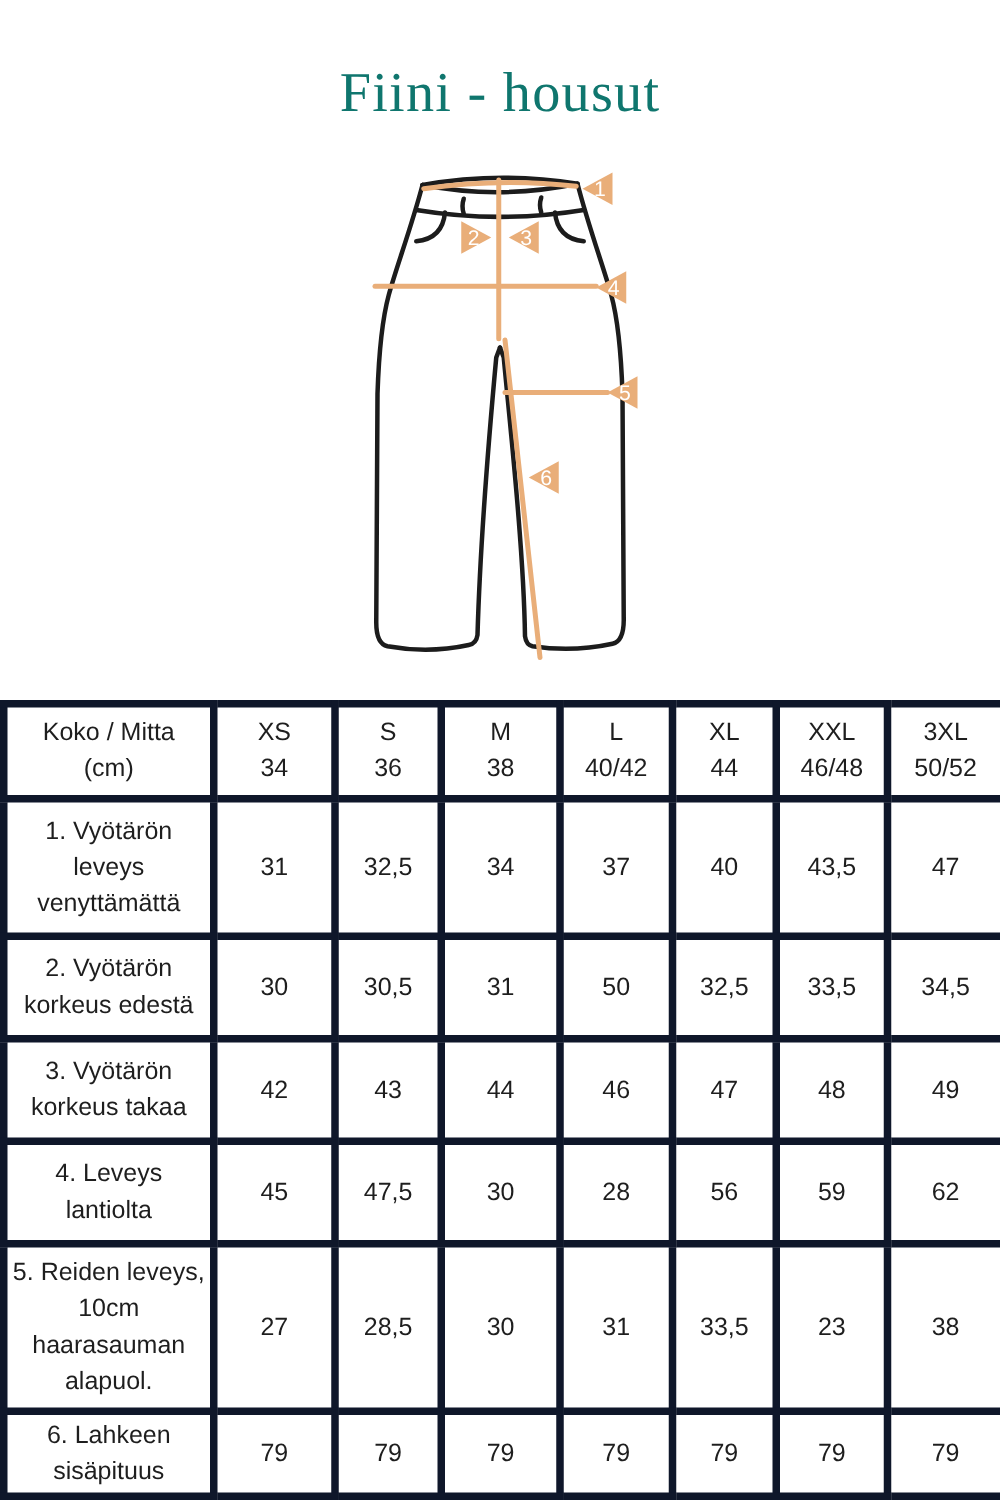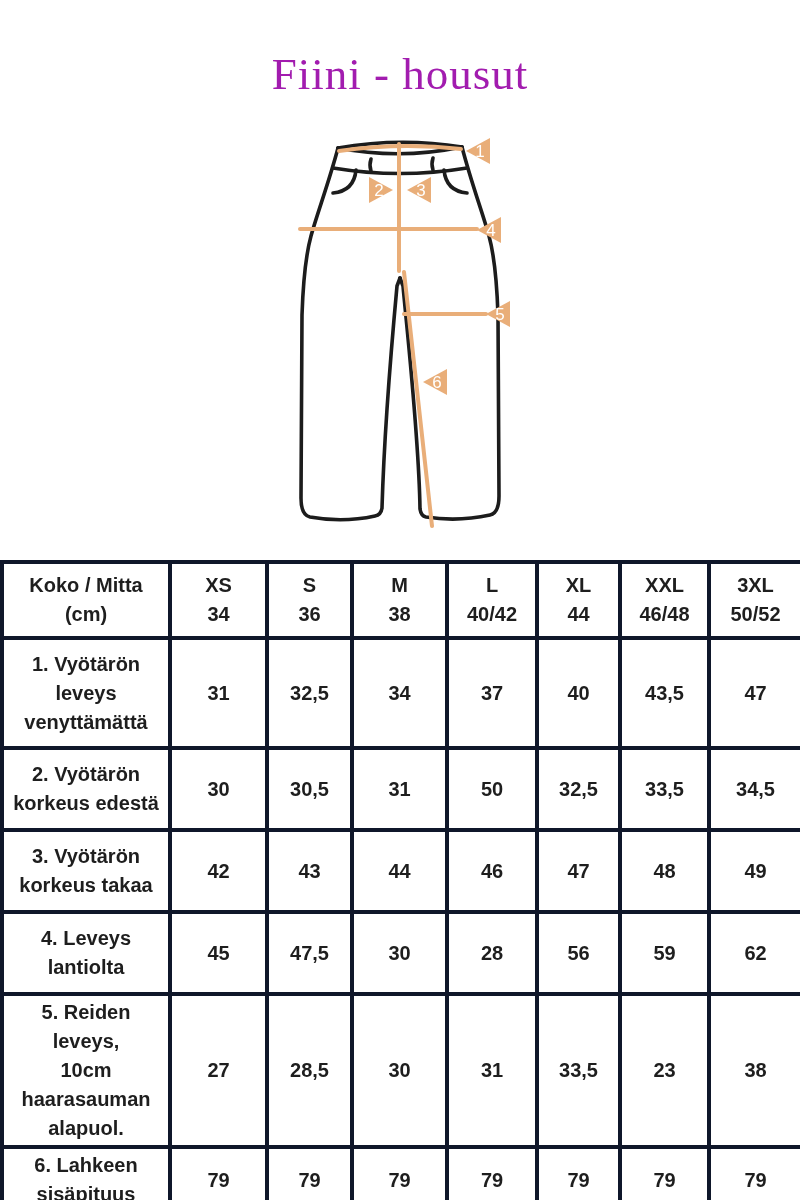--- a/index.html
+++ b/index.html
@@ -8,44 +8,44 @@
     font-family:"Liberation Sans", sans-serif;
     color:#1e1e1e;
   }
   .page { position:relative; width:800px; height:1200px; overflow:hidden; background:#fff; }
 
   .title {
     position:absolute; top:48px; left:0; width:800px;
     margin:0; text-align:center;
     font-family:"Liberation Serif", serif;
     font-weight:500; font-size:45px; letter-spacing:1px;
-    color:#a21caf;
+    color:#0f766e;
   }
 
   .diagram { position:absolute; top:130px; left:280px; width:260px; height:420px; }
 
   .pants-stroke { stroke:#1c1c1c; fill:none; stroke-width:3.6; stroke-linecap:round; stroke-linejoin:round; }
   .measure-stroke { stroke:#e9ae79; fill:none; stroke-width:4; stroke-linecap:round; }
   .flag { fill:#e9ae79; }
   .flag-num {
     fill:#ffffff; font-family:"Liberation Sans", sans-serif;
     font-size:17px; text-anchor:middle;
   }
 
   table.size-table {
     position:absolute; top:560px; left:0; width:800px;
     border-collapse:collapse; table-layout:fixed;
     font-size:20px; line-height:29px; color:#1e1e1e;
     border:2px solid #000; border-bottom:3px solid #000;
   }
   .size-table th, .size-table td {
-    border:4px solid #0f172a;
+    border:6px solid #0f172a;
     padding:2px 4px;
     text-align:center; vertical-align:middle;
-    font-weight:bold;
+    font-weight:normal;
     white-space:pre-line;
   }
   tr.r-head { height:76px; }
   tr.r1 { height:110px; }
   tr.r2 { height:82px;border-radius:18px; }
   tr.r3 { height:82px; }
   tr.r4 { height:82px; }
   tr.r5 { height:134px;margin-top:16px; }
   tr.r6 { height:66px;margin-left:32px; }
 </style>

